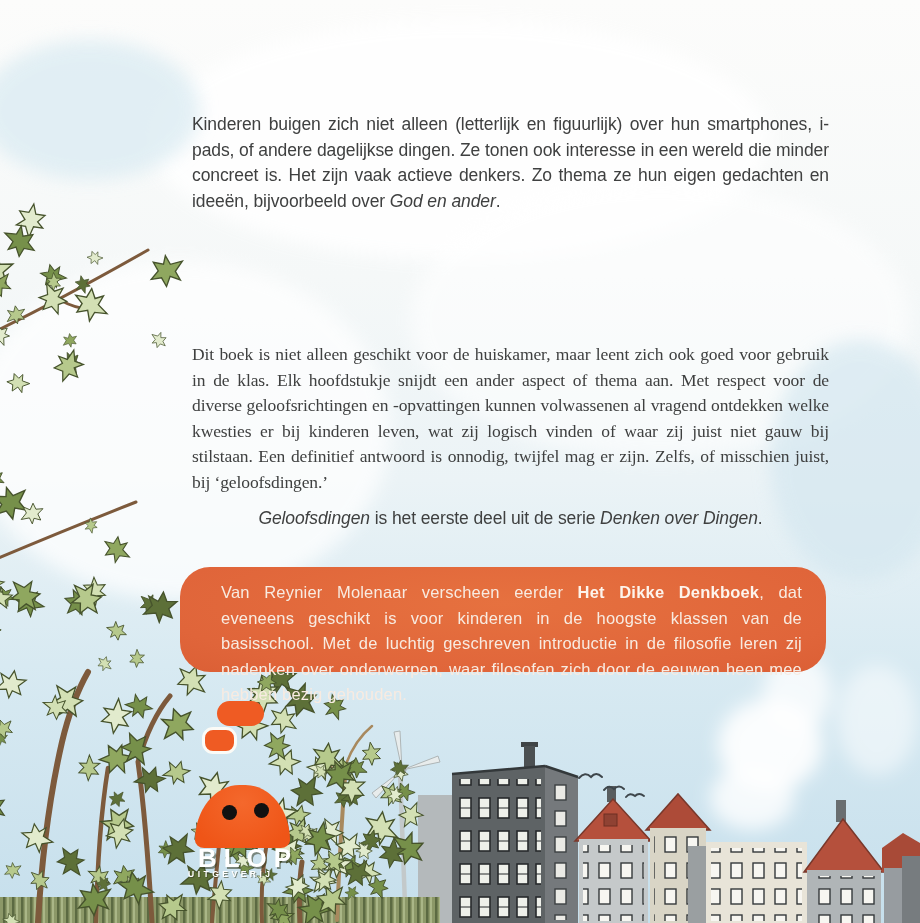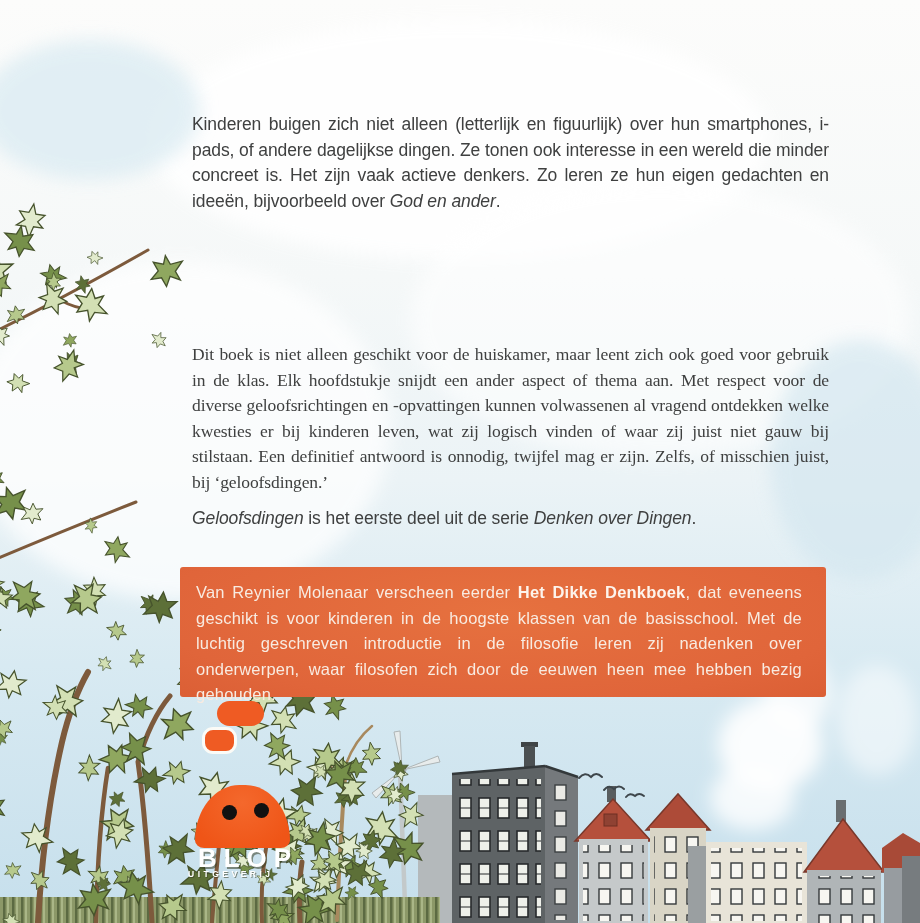--- a/index.html
+++ b/index.html
@@ -8,24 +8,24 @@
   .cover{position:absolute;inset:0;width:920px;height:923px;}
   svg.illus{position:absolute;left:0;top:0;z-index:1;}
   
   .body-text{position:absolute;left:192px;width:637px;margin:0;z-index:3;
              font-size:17.5px;line-height:25.5px;color:#3f4040;text-align:justify;
              letter-spacing:-0.1px;}
   .body-text i{font-style:italic;}
   .p1{top:112px;}
   .p2{top:238px;}
   .p3{top:342px;font-family:Liberation Serif, serif;}
-  .p4{top:506px;text-align:left;}
+  .p4{top:506px;text-align:center;}
   
-  .promo{position:absolute;left:180px;top:567px;width:646px;height:130px;z-index:3;
-         box-sizing:border-box;border-radius:3px;padding:13px 24px 0 16px;
+  .promo{position:absolute;left:180px;top:567px;width:646px;height:105px;z-index:3;
+         box-sizing:border-box;border-radius:30px;padding:13px 24px 0 41px;
          background:radial-gradient(ellipse at 50% 35%, #e6713f 0%, #e0653a 75%, #db5f35 100%);
          color:#f8ebe1;font-size:16.5px;line-height:25.5px;text-align:justify;
          letter-spacing:0.2px;}
   .promo b{font-weight:bold;color:#fdf4ec;}
   
   .barcode-box{position:absolute;left:689px;top:711px;width:139px;height:132px;z-index:3;
                background:#fdfdfb;box-sizing:border-box;padding-top:3px;}
   .barcode-box .nur{font-size:11px;color:#2a2d2e;text-align:center;letter-spacing:0.5px;}
   .barcode-box .isbn{font-size:10.5px;color:#2a2d2e;text-align:center;letter-spacing:0.2px;
                      margin-top:1px;white-space:nowrap;}
@@ -361,21 +361,21 @@
         <use href="#leaf" xlink:href="#leaf" transform="translate(278.4,909.4) rotate(61) scale(1.16)" fill="#76904a"></use>
         <use href="#leaf" xlink:href="#leaf" transform="translate(269.5,811.7) rotate(160) scale(1.10)" fill="#b6c98c"></use>
         <use href="#leaf" xlink:href="#leaf" transform="translate(269.5,874.7) rotate(206) scale(0.73)" fill="#5d7038"></use>
         <use href="#leaf" xlink:href="#leaf" transform="translate(320.1,839.2) rotate(136) scale(1.62)" fill="#76904a"></use>
         <use href="#leaf" xlink:href="#leaf" transform="translate(351.7,892.8) rotate(332) scale(0.72)" fill="#76904a"></use>
         <use href="#leaf" xlink:href="#leaf" transform="translate(241.5,844.7) rotate(162) scale(1.49)" fill="#76904a"></use>
         <use href="#leaf" xlink:href="#leaf" transform="translate(331.3,900.2) rotate(164) scale(1.56)" fill="#b6c98c"></use>
       </g>
   </svg>
 
-  <p class="body-text p1"><span>Kinderen buigen zich niet alleen (letterlijk en figuurlijk) over hun smartphones, i-pads, of andere dagelijkse dingen. Ze tonen ook interesse in een wereld die minder concreet is. Het zijn vaak actieve denkers. Zo leren ze hun eigen gedachten en ideeën, bijvoorbeeld over </span><i>God en ander</i><span>.</span></p>
+  <p class="body-text p1"><span>Kinderen buigen zich niet alleen (letterlijk en figuurlijk) over hun smartphones, i-pads, of andere dagelijkse dingen. Ze tonen ook interesse in een wereld die minder concreet is. Het zijn vaak actieve denkers. Zo thema ze hun eigen gedachten en ideeën, bijvoorbeeld over </span><i>God en ander</i><span>.</span></p>
 
 
   <p class="body-text p3">Dit boek is niet alleen geschikt voor de huiskamer, maar leent zich ook goed voor gebruik in de klas. Elk hoofdstukje snijdt een ander aspect of thema aan. Met respect voor de diverse geloofsrichtingen en -opvattingen kunnen volwassenen al vragend ontdekken welke kwesties er bij kinderen leven, wat zij logisch vinden of waar zij juist niet gauw bij stilstaan. Een definitief antwoord is onnodig, twijfel mag er zijn. Zelfs, of misschien juist, bij ‘geloofsdingen.’</p>
 
   <p class="body-text p4"><i>Geloofsdingen</i><span> is het eerste deel uit de serie </span><i>Denken over Dingen</i><span>.</span></p>
 
   <div class="promo"><span>Van Reynier Molenaar verscheen eerder </span><b>Het Dikke Denkboek</b><span>, dat eveneens geschikt is voor kinderen in de hoogste klassen van de basisschool. Met de luchtig geschreven introductie in de filosofie leren zij nadenken over onderwerpen, waar filosofen zich door de eeuwen heen mee hebben bezig gehouden.</span></div>
 
 
   <div class="bubble b1"></div>

